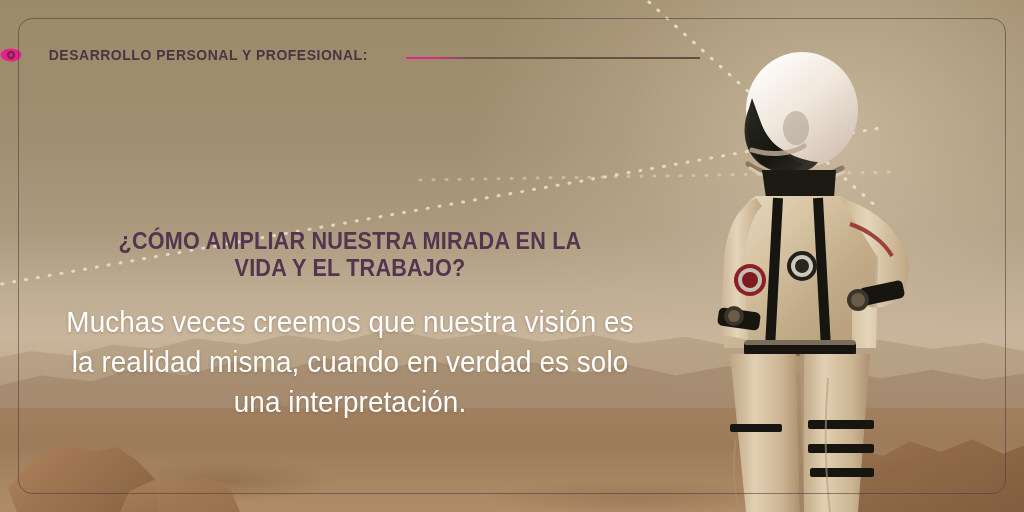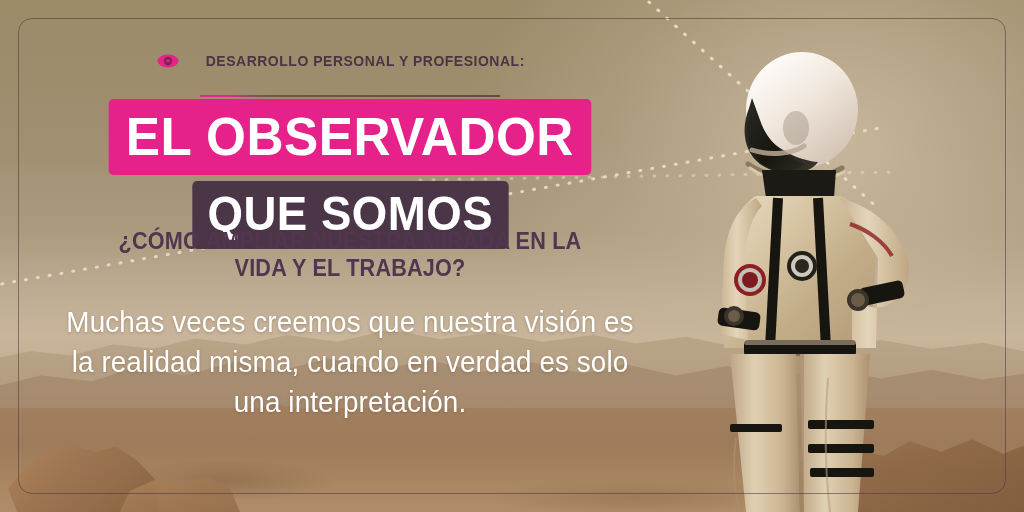--- a/index.html
+++ b/index.html
@@ -98,22 +98,22 @@
     pointer-events:none;
   }
 
   
   .astronaut{position:absolute;left:700px;top:48px;width:300px;height:464px;}
 
   
   .content{position:absolute;left:0;top:0;width:700px;height:512px;}
 
   .eyebrow{
-    position:absolute;left:0;top:52px;width:700px;
-    display:flex;flex-direction:column;align-items:center;gap:20px;
+    position:absolute;left:0;top:46px;width:700px;
+    display:flex;align-items:center;gap:20px;
   }
   .eyebrow-row{display:flex;align-items:center;gap:9px;}
   .eye-icon{display:block;}
   .eyebrow-text{
     font-family:"Liberation Sans Narrow","Liberation Sans",sans-serif;
     font-weight:700;
     font-size:15.5px;
     letter-spacing:.6px;
     color:#4a3544;
     transform:scaleX(.9);
@@ -304,24 +304,20 @@
         <svg class="eye-icon" width="22" height="14" viewBox="0 0 22 14">
           <ellipse cx="11" cy="7" rx="10.5" ry="6.5" fill="#e6218a"></ellipse>
           <ellipse cx="11" cy="7" rx="4.2" ry="4.2" fill="#7d2452"></ellipse>
           <ellipse cx="11" cy="7" rx="1.8" ry="1.8" fill="#e6218a"></ellipse>
         </svg>
         <span class="eyebrow-text">DESARROLLO PERSONAL Y PROFESIONAL:</span>
       </div>
       <div class="eyebrow-rule"></div>
     </div>
 
-    <div class="title-wrap">
-      <span class="title-band title-1">EL OBSERVADOR</span>
-      <span class="title-band title-2">QUE SOMOS</span>
-    </div>
 
     <div class="question">
       <div>¿CÓMO AMPLIAR NUESTRA MIRADA EN LA</div>
       <div>VIDA Y EL TRABAJO?</div>
     </div>
 
     <div class="body-copy">
       <div>Muchas veces creemos que nuestra visión es</div>
       <div>la realidad misma, cuando en verdad es solo</div>
       <div>una interpretación.</div>

